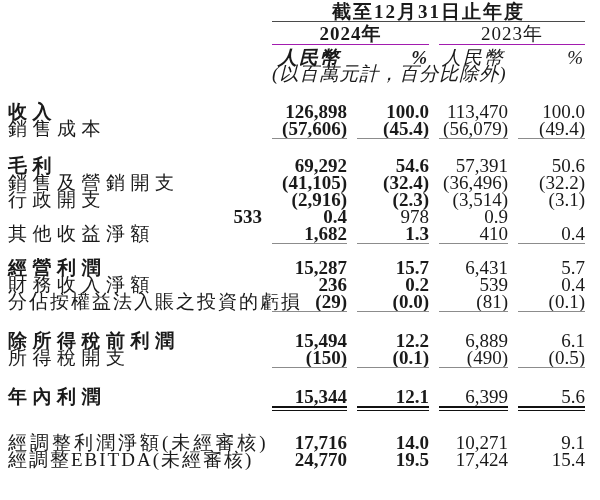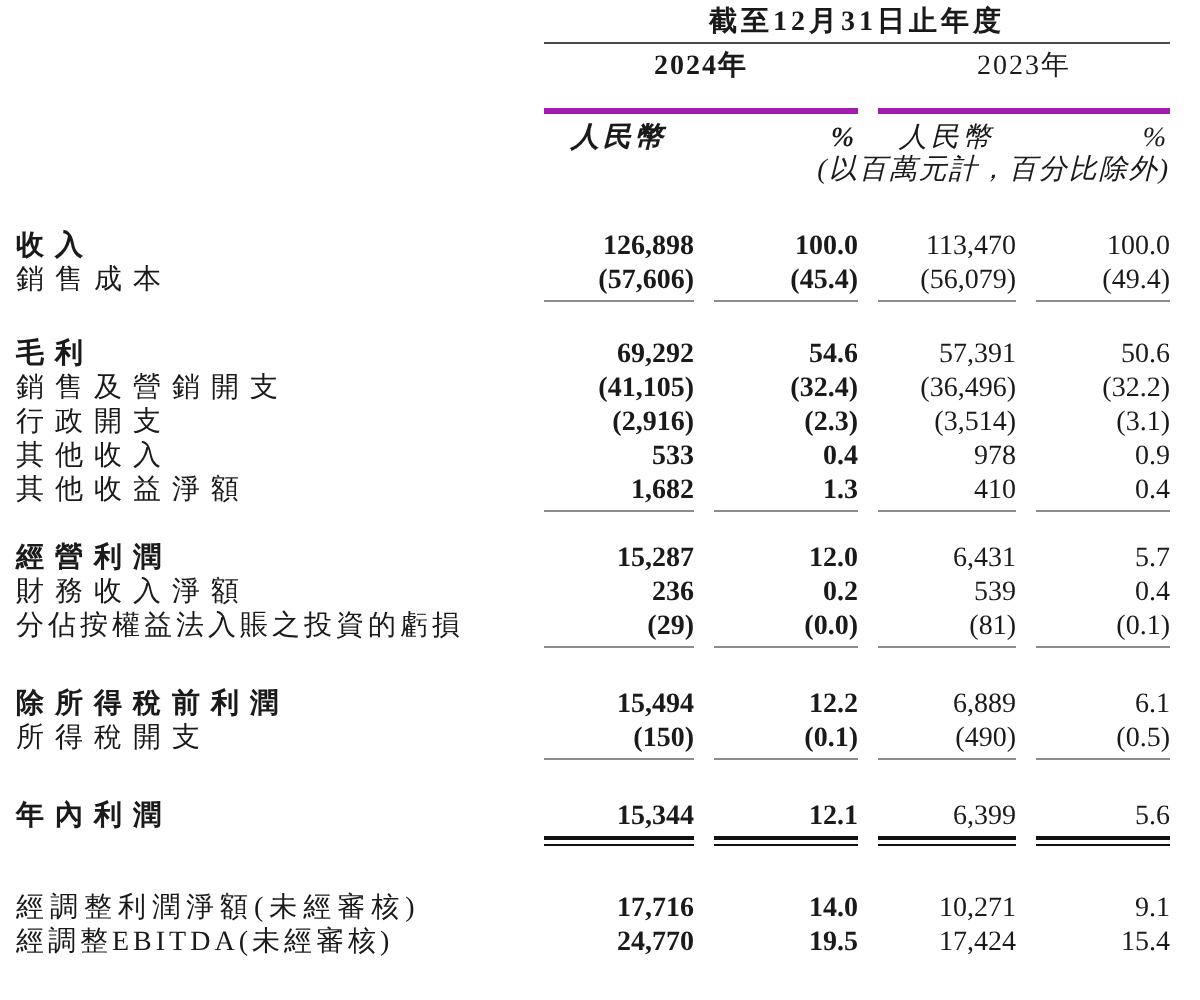--- a/index.html
+++ b/index.html
@@ -3,21 +3,21 @@
 <meta charset="utf-8">
 <style>
   html,body { margin:0; padding:0; background:#ffffff; }
   .page {
     position: relative;
     width: 600px; height: 500px;
     box-sizing: border-box;
     background: #ffffff;
     color: #1a1a1a;
     font-family: "Liberation Serif", "DejaVu Serif", serif;
-    font-size: 14px;
+    font-size: 19px;
     line-height: 17px;
     padding: 3px 0 0 8px;
     overflow: hidden;
   }
   .row {
     display: grid;
     grid-template-columns: 254px 75px 72px 69px 67px;
     column-gap: 10px;
     align-items: end;
   }
@@ -30,27 +30,27 @@
   .span-all  { grid-column: 2 / 6; }
   .span-2024 { grid-column: 2 / 4; }
   .span-2023 { grid-column: 4 / 6; }
   .title-cell {
     text-align: center; letter-spacing: 2px;
     border-bottom: 1px solid #4a4a4a;
     padding-bottom: 1px;
   }
   .yr-cell {
     text-align: center; letter-spacing: 1px;
-    border-bottom: 3px solid #a21caf;
-    padding-bottom: 12px;
+    border-bottom: 1px solid #a21caf;
+    padding-bottom: 2px;
   }
   .years-row   { margin-top: 3px; }
   .colheads-row{ margin-top: 4px; height: 16px; }
   .ch { letter-spacing: 2px; }
-  .note-cell { text-align: right; letter-spacing: 1px; }
+  .note-cell { text-align: left; letter-spacing: 1px; }
   .rule-row { align-items: start; }
   .rule-single {
     height: 2px; margin-top: 1px;
     border-top: 1px solid #8c8c8c;
   }
   .rule-double {
     height: 2px; margin-top: 1px;
     border-top: 2px solid #111111;
     border-bottom: 1px solid #111111;
   }
@@ -123,21 +123,20 @@
         <div class="num">(32.2)</div>
       </div>
       <div class="row">
         <div class="lbl" style="letter-spacing: 5.5px;">行政開支</div>
         <div class="num b">(2,916)</div>
         <div class="num b">(2.3)</div>
         <div class="num">(3,514)</div>
         <div class="num">(3.1)</div>
       </div>
       <div class="row">
-        <div class="lbl" style="letter-spacing: 5.5px;">其他收入</div>
         <div class="num b">533</div>
         <div class="num b">0.4</div>
         <div class="num">978</div>
         <div class="num">0.9</div>
       </div>
       <div class="row">
         <div class="lbl" style="letter-spacing: 5.5px;">其他收益淨額</div>
         <div class="num b">1,682</div>
         <div class="num b">1.3</div>
         <div class="num">410</div>
@@ -147,21 +146,21 @@
         <div></div>
         <div class="rule-single"></div>
         <div class="rule-single"></div>
         <div class="rule-single"></div>
         <div class="rule-single"></div>
       </div>
       <div style="height: 13px;"></div>
       <div class="row">
         <div class="lbl b" style="letter-spacing: 5.5px;">經營利潤</div>
         <div class="num b">15,287</div>
-        <div class="num b">12.0</div>
+        <div class="num b">15.7</div>
         <div class="num">6,431</div>
         <div class="num">5.7</div>
       </div>
       <div class="row">
         <div class="lbl" style="letter-spacing: 5.5px;">財務收入淨額</div>
         <div class="num b">236</div>
         <div class="num b">0.2</div>
         <div class="num">539</div>
         <div class="num">0.4</div>
       </div>

